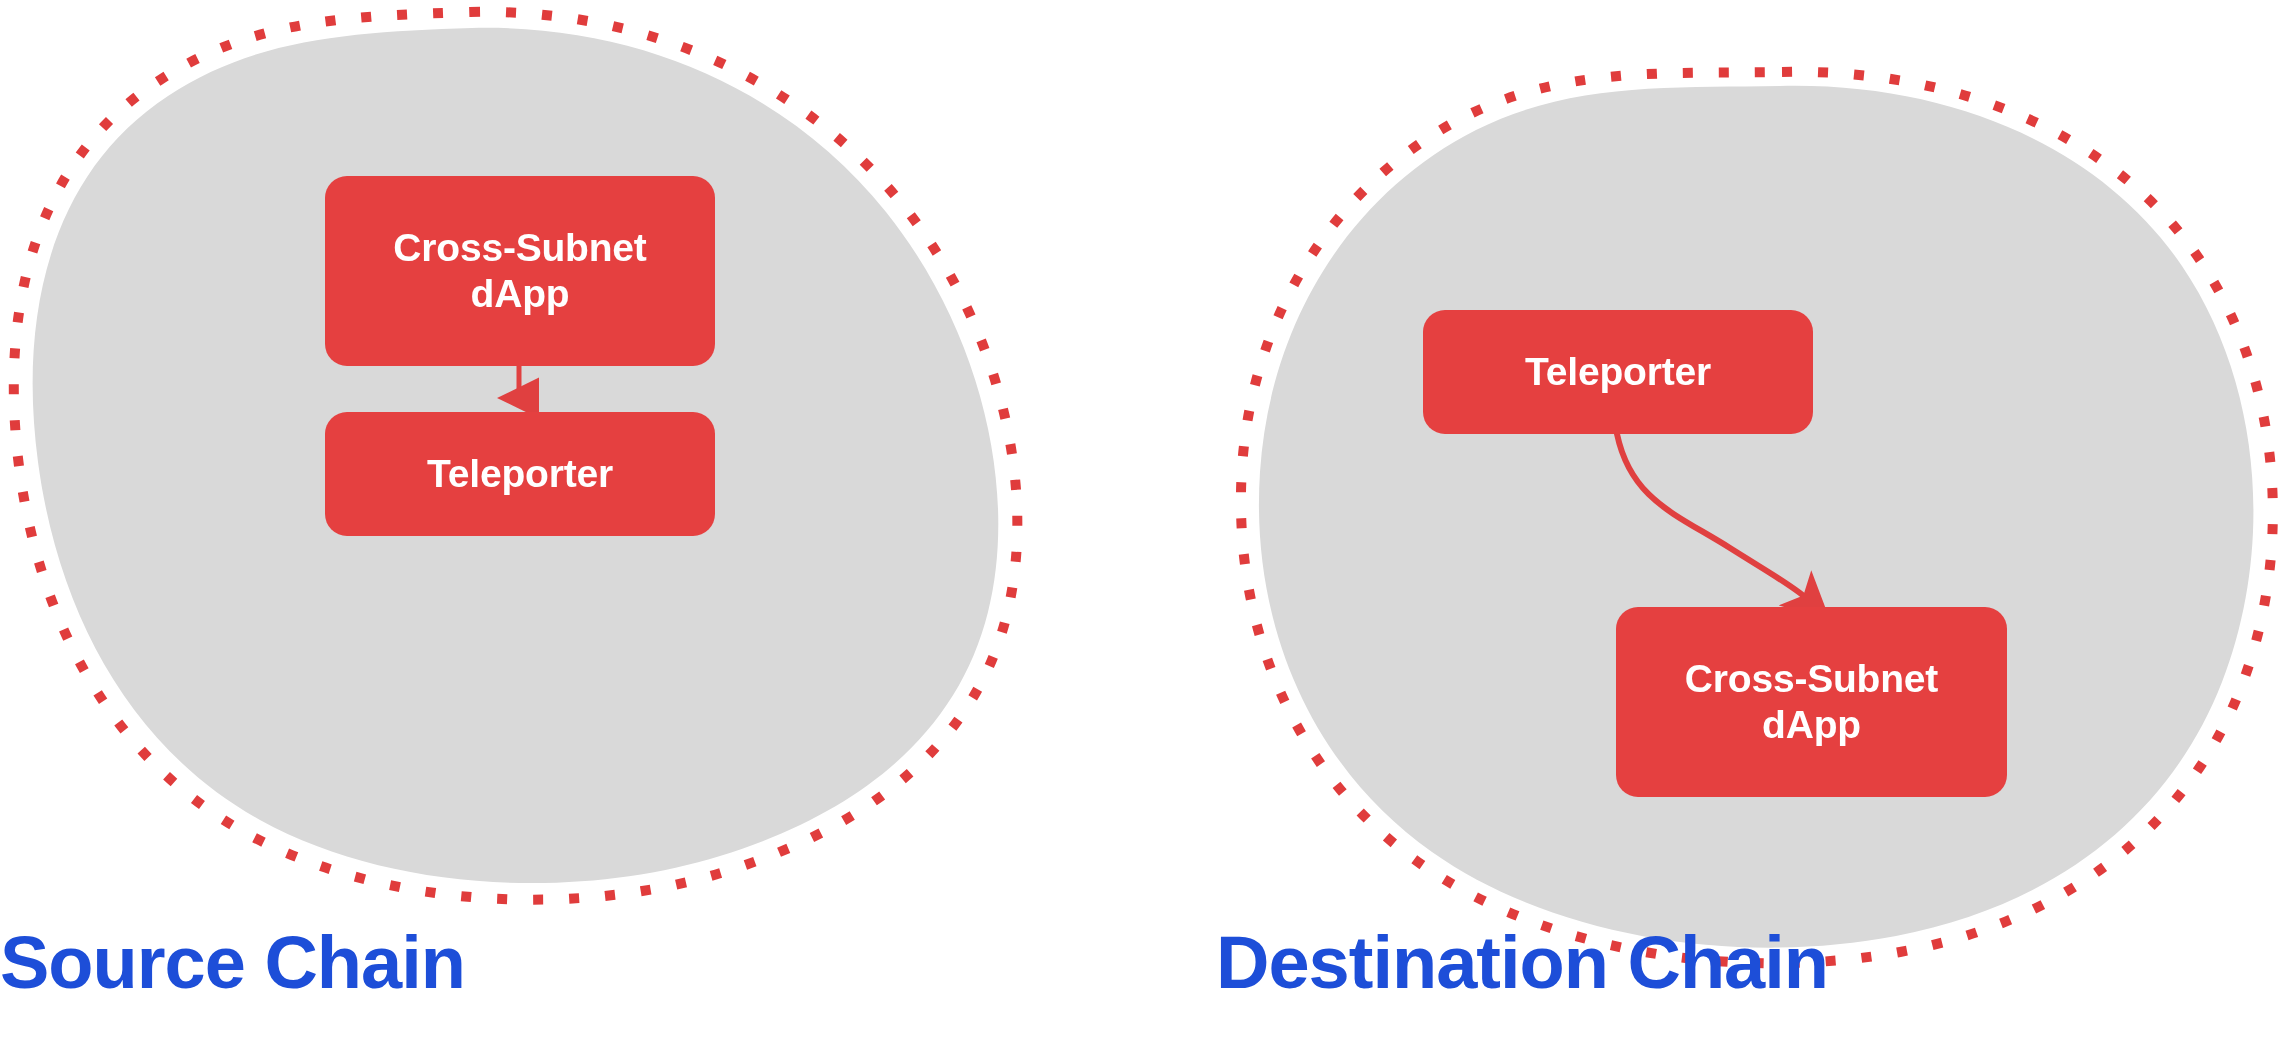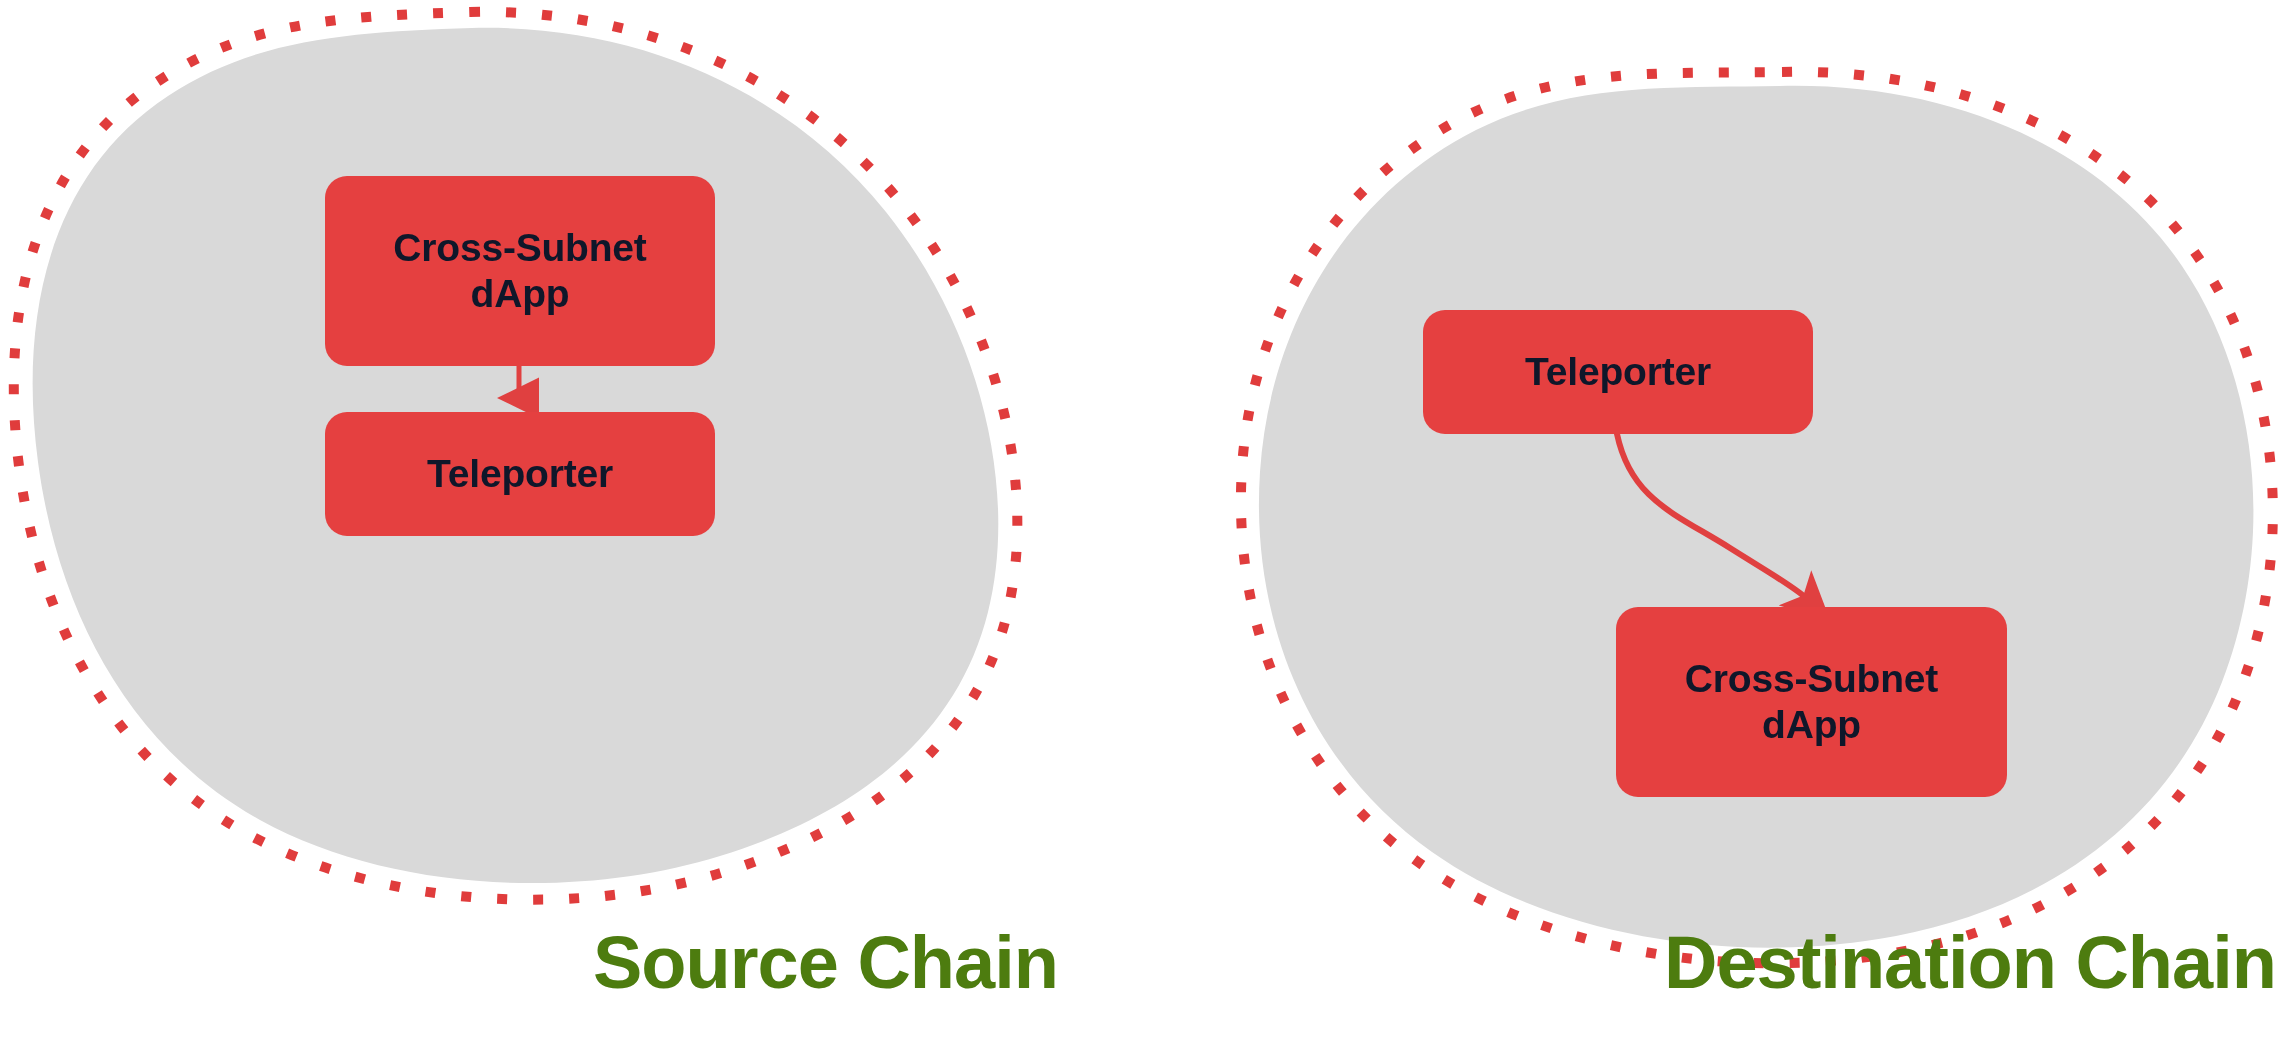--- a/index.html
+++ b/index.html
@@ -26,33 +26,33 @@
     display: block;
   }
   .node-box {
     position: absolute;
     box-sizing: border-box;
     display: flex;
     align-items: center;
     justify-content: center;
     text-align: center;
     border-radius: 22px;
-    color: #0f172a;
+    color: #ffffff;
     font-weight: bold;
     font-size: 39px;
     line-height: 1.18;
     letter-spacing: -0.2px;
     font-family: "Liberation Sans", sans-serif;
     white-space: pre-line;
     user-select: none;
   }
   .chain-caption {
     position: absolute;
-    text-align: right;
-    color: #4d7c0f;
+    text-align: left;
+    color: #1d4ed8;
     font-weight: bold;
     font-size: 74px;
     line-height: 1;
     letter-spacing: -1px;
     font-family: "Liberation Sans", sans-serif;
     white-space: nowrap;
     user-select: none;
   }
 </style>
 </head>

